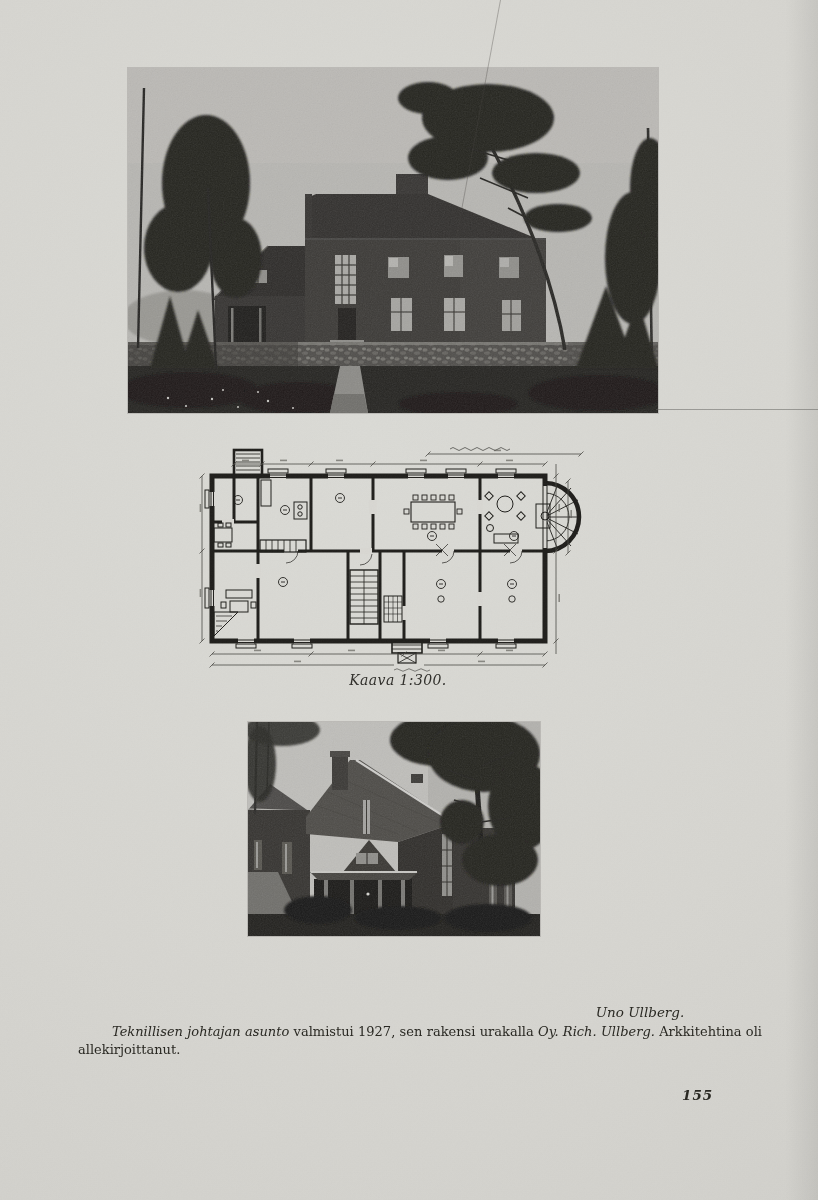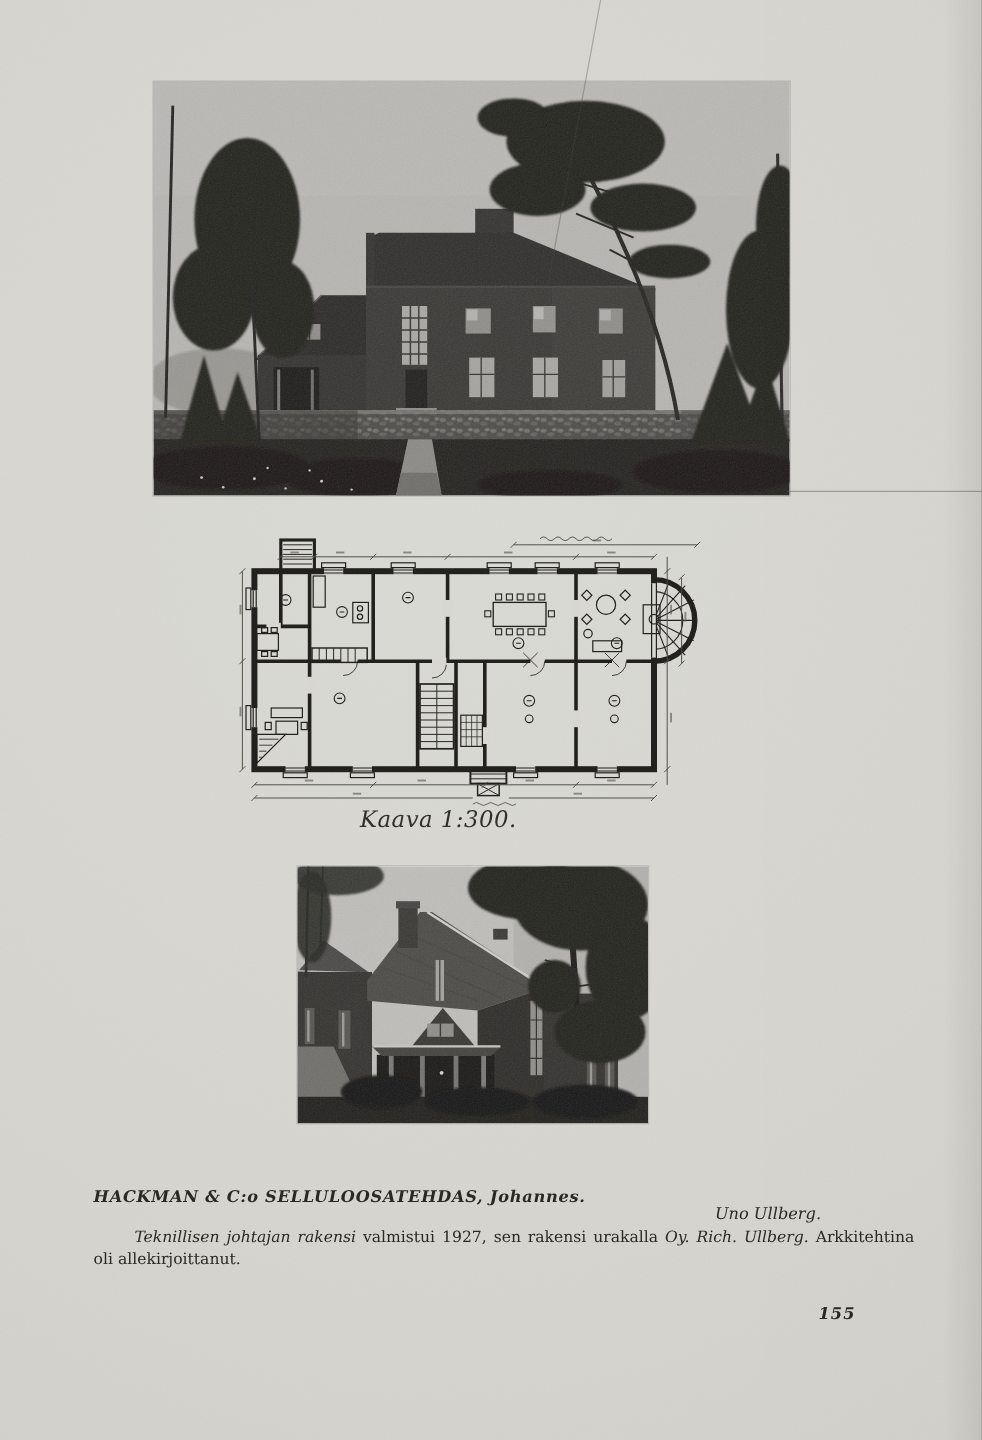--- a/index.html
+++ b/index.html
@@ -11,22 +11,22 @@
     font-family:"DejaVu Serif","Liberation Serif",serif;
     color:#2b2a26;
   }
   figure{margin:0;padding:0;position:absolute;}
   .photo svg{display:block;}
   .photo{box-shadow:0 0 0 1px rgba(60,58,54,0.18);}
   .photo-top{left:128px;top:68px;width:530px;height:345px;}
   .plan-fig{left:198px;top:444px;width:396px;height:234px;}
   .photo-bottom{left:248px;top:722px;width:292px;height:214px;}
   .caption{
-    position:absolute;left:300px;top:672px;width:196px;
-    font-style:italic;font-size:19px;letter-spacing:0.4px;color:#2e2d29;
+    position:absolute;left:300px;top:672px;width:196px;text-align:center;
+    font-style:italic;font-size:14px;letter-spacing:0.4px;color:#2e2d29;
   }
   .heading{
     position:absolute;left:78px;top:990px;font-style:italic;font-weight:bold;
     font-size:13.5px;letter-spacing:0.6px;color:#26251f;
   }
   .bodytext{
     position:absolute;left:78px;top:1023px;width:684px;margin:0;
     font-size:13px;line-height:17.5px;text-indent:34px;text-align:justify;
     color:#26251f;
   }
@@ -615,23 +615,22 @@
         <path d="M233,60 L200,48 M233,86 L206,78 M233,44 L266,30 M233,100 L262,96" stroke="#23221f" stroke-width="1.4" fill="none"></path>
         <line x1="9" y1="0" x2="7" y2="92" stroke="#2a2927" stroke-width="2.2"></line>
         <line x1="21" y1="0" x2="19" y2="70" stroke="#2a2927" stroke-width="1.6"></line>
         <ellipse cx="12" cy="42" rx="16" ry="38" fill="#262522" opacity="0.9" filter="url(#soft2)"></ellipse>
         <ellipse cx="34" cy="8" rx="38" ry="16" fill="#2b2a27" opacity="0.9" filter="url(#soft2)"></ellipse>
       </g>
       <rect width="292" height="214" filter="url(#grainB)" opacity="0.13"></rect>
     </svg>
   </figure>
 
-  <div class="heading">HACKMAN &amp; C:o SELLULOOSATEHDAS, Johannes.</div>
-
-  <p class="bodytext"><span class="it">Teknillisen johtajan rakensi</span><span> valmistui 1927, sen rakensi urakalla </span><span class="it">Oy. Rich. Ullberg.</span><span> Arkkitehtina oli allekirjoittanut.</span></p>
+
+  <p class="bodytext"><span class="it">Teknillisen johtajan asunto</span><span> valmistui 1927, sen rakensi urakalla </span><span class="it">Oy. Rich. Ullberg.</span><span> Arkkitehtina oli allekirjoittanut.</span></p>
 
   <div class="signature">Uno Ullberg.</div>
 
   <div class="pagenum">155</div>
 
   <div class="scratch"></div>
   <div class="fold"></div>
   <svg class="pagenoise" width="818" height="1200">
     <filter id="pgrain">
         <feTurbulence type="fractalNoise" baseFrequency="0.8" numOctaves="2"></feTurbulence>

